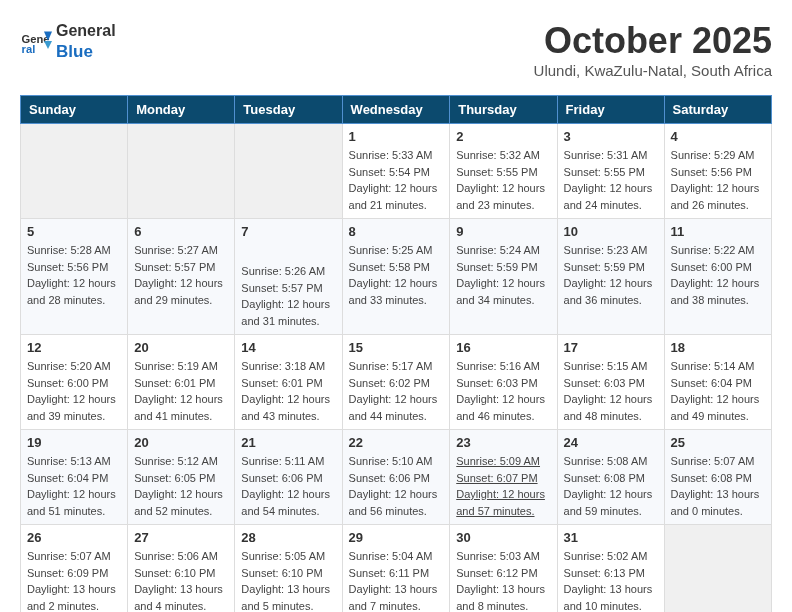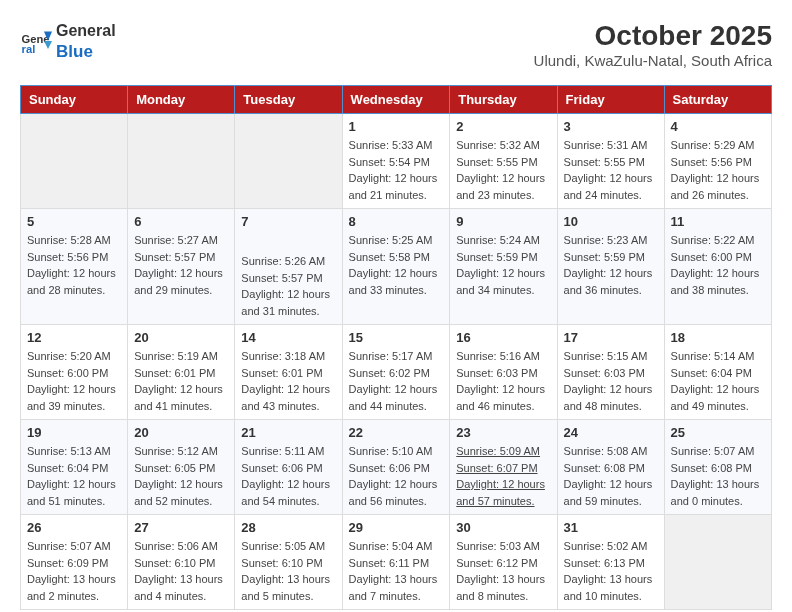--- a/index.html
+++ b/index.html
@@ -24,35 +24,35 @@
     }
     .logo-icon {
       width: 32px;
       height: 32px;
       margin-right: 4px;
     }
     .title-block {
       text-align: right;
     }
     .month-title {
-      font-size: 28px;
+      font-size: 36px;
       font-weight: bold;
       color: #333;
     }
     .location {
       font-size: 15px;
       color: #555;
     }
     .calendar {
       width: 100%;
       border-collapse: collapse;
       border: 1px solid #ccc;
     }
     .calendar th {
-      background-color: #b91c1c;
+      background-color: #0c4a6e;
       color: #fff;
       text-align: left;
       padding: 6px 8px;
       font-size: 13px;
       border: 1px solid #5090d0;
     }
     .calendar td {
       vertical-align: top;
       padding: 5px 6px;
       border: 1px solid #ddd;

